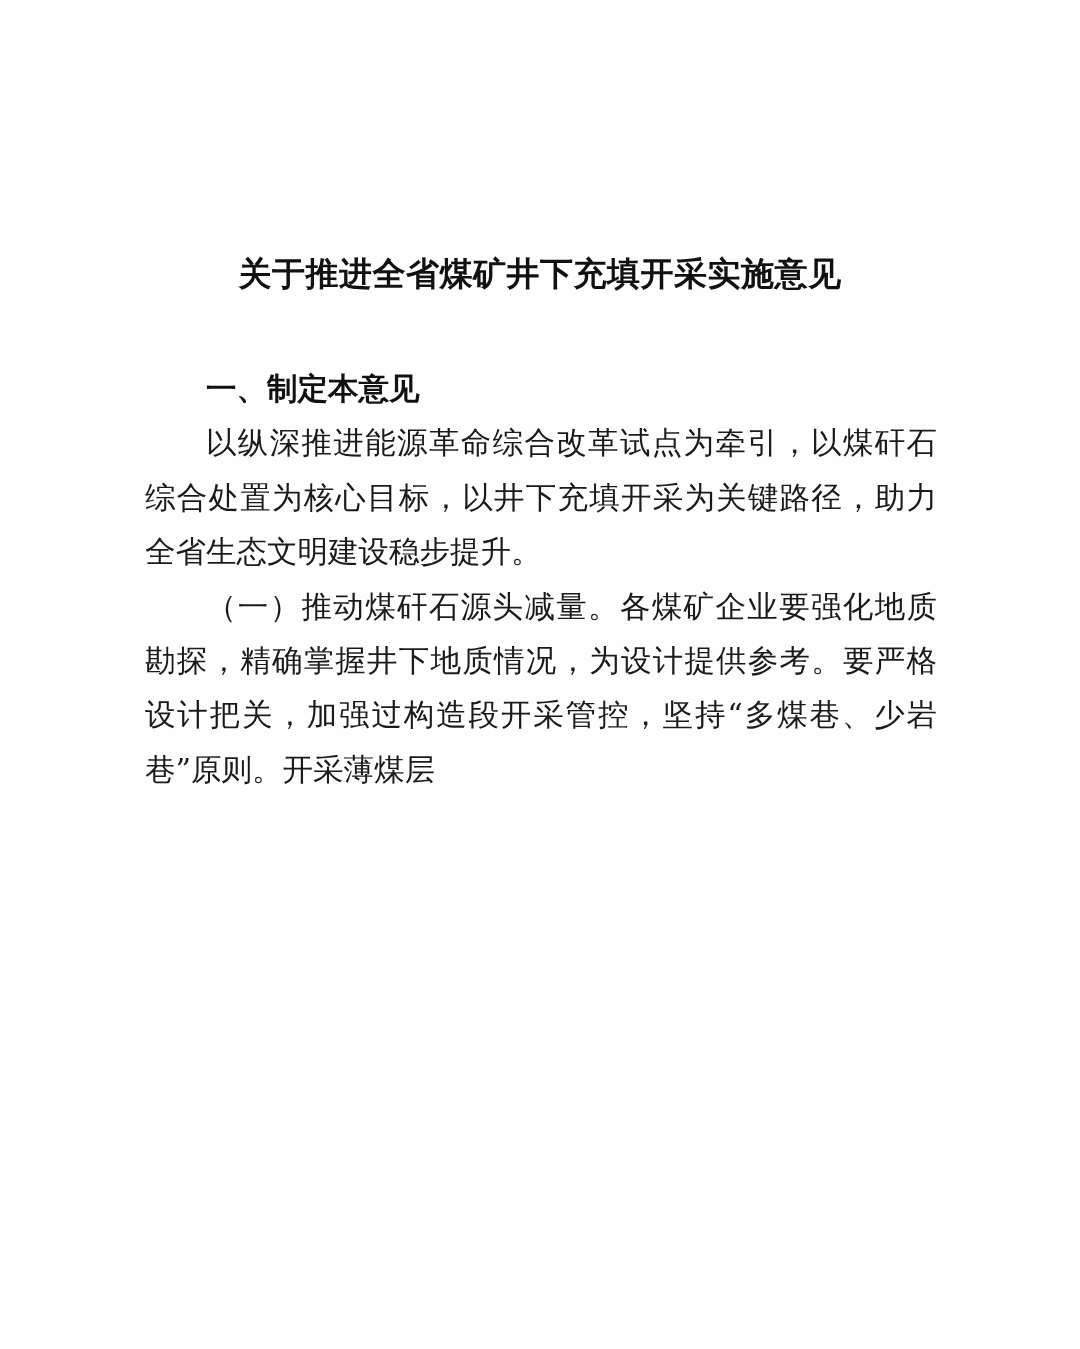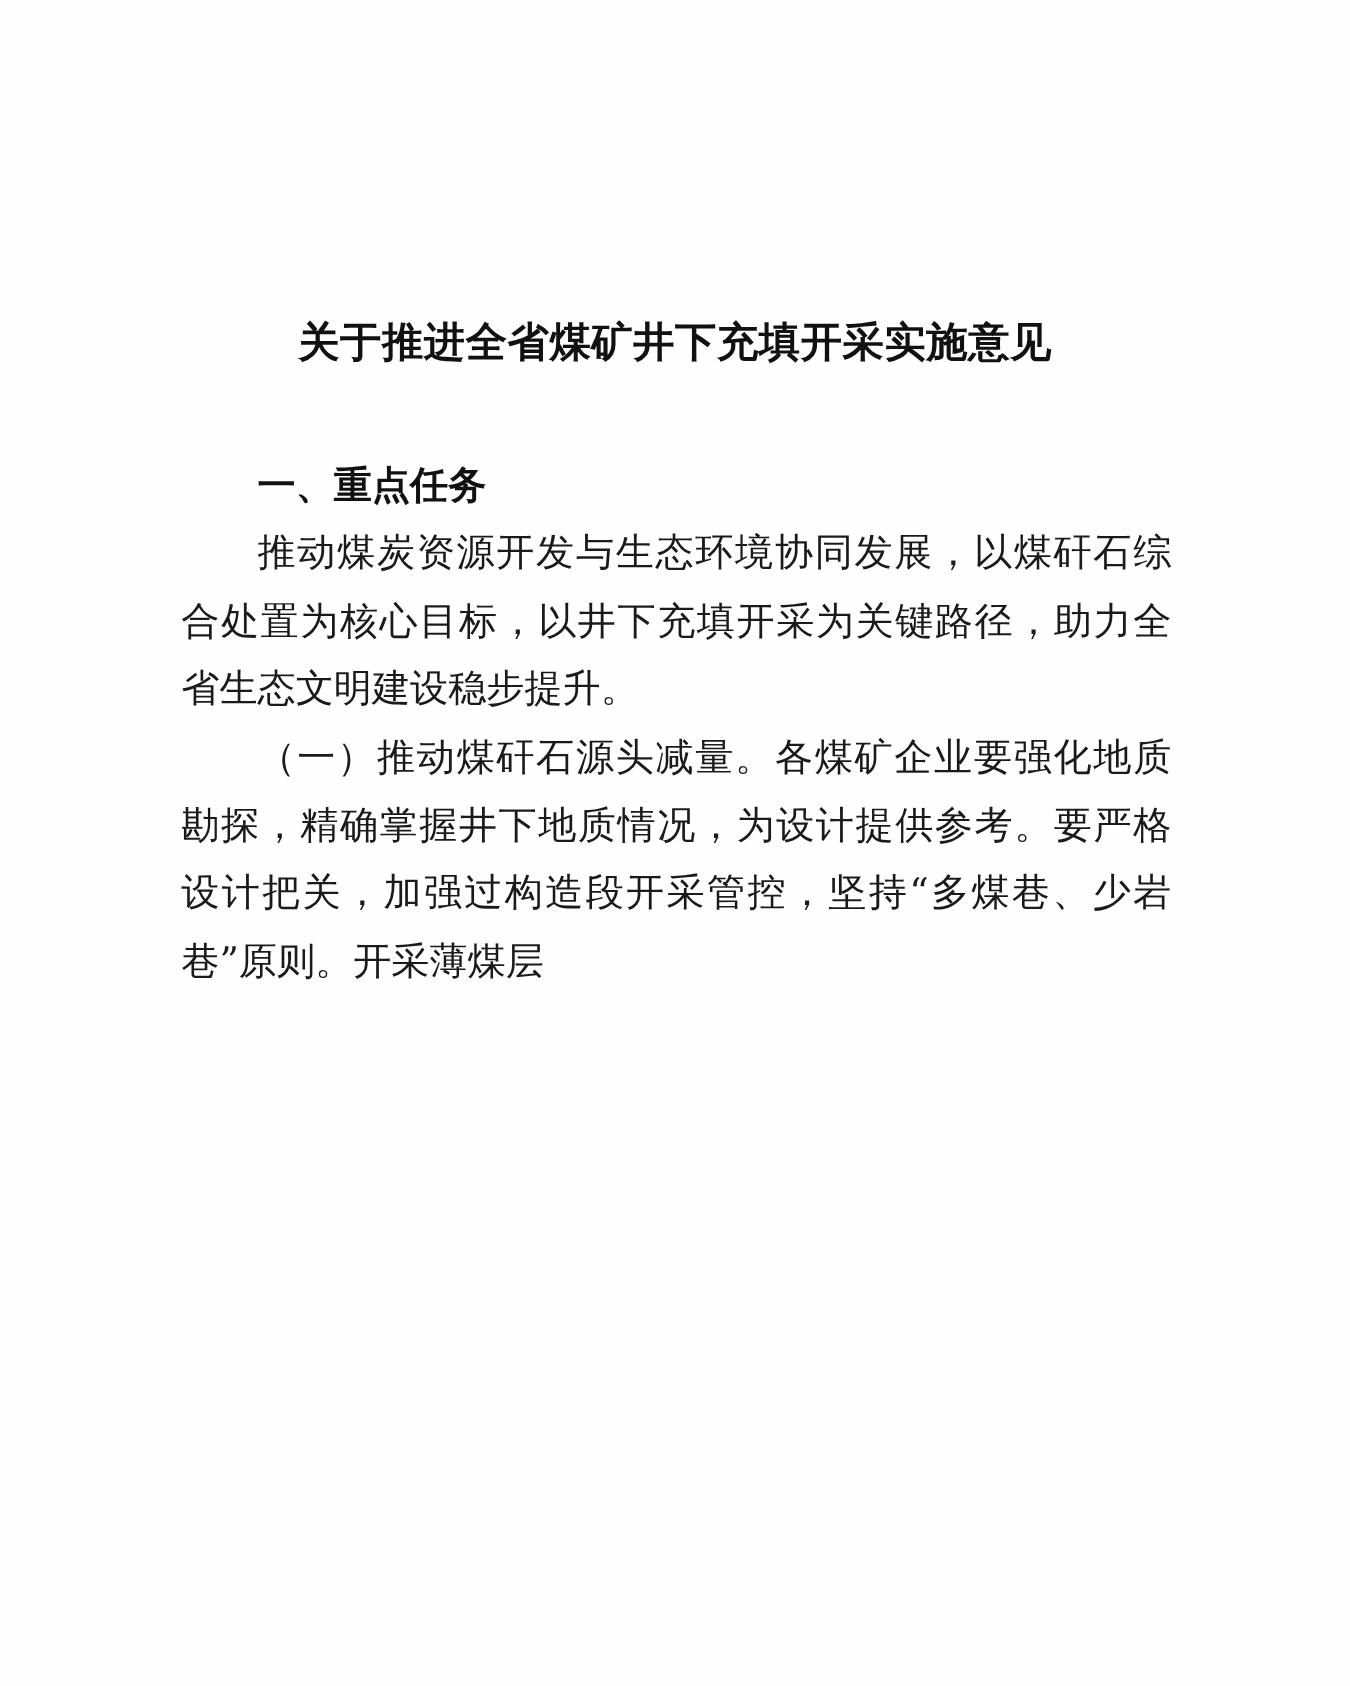--- a/index.html
+++ b/index.html
@@ -24,18 +24,18 @@
   }
 </style>
 </head>
 <body>
 
 <div class="page">
   <div class="title">关于推进全省煤矿井下充填开采实施意见</div>
 
   <div class="body">
 
-    <h2>一、重点任务</h2>
-    <p>推动煤炭资源开发与生态环境协同发展，以煤矸石综合处置为核心目标，以井下充填开采为关键路径，助力全省生态文明建设稳步提升。</p>
+    <h2>一、制定本意见</h2>
+    <p>以纵深推进能源革命综合改革试点为牵引，以煤矸石综合处置为核心目标，以井下充填开采为关键路径，助力全省生态文明建设稳步提升。</p>
 
     <p>（一）推动煤矸石源头减量。各煤矿企业要强化地质勘探，精确掌握井下地质情况，为设计提供参考。要严格设计把关，加强过构造段开采管控，坚持“多煤巷、少岩巷”原则。开采薄煤层</p>
   </div>
 </div>
 
 </body></html>

